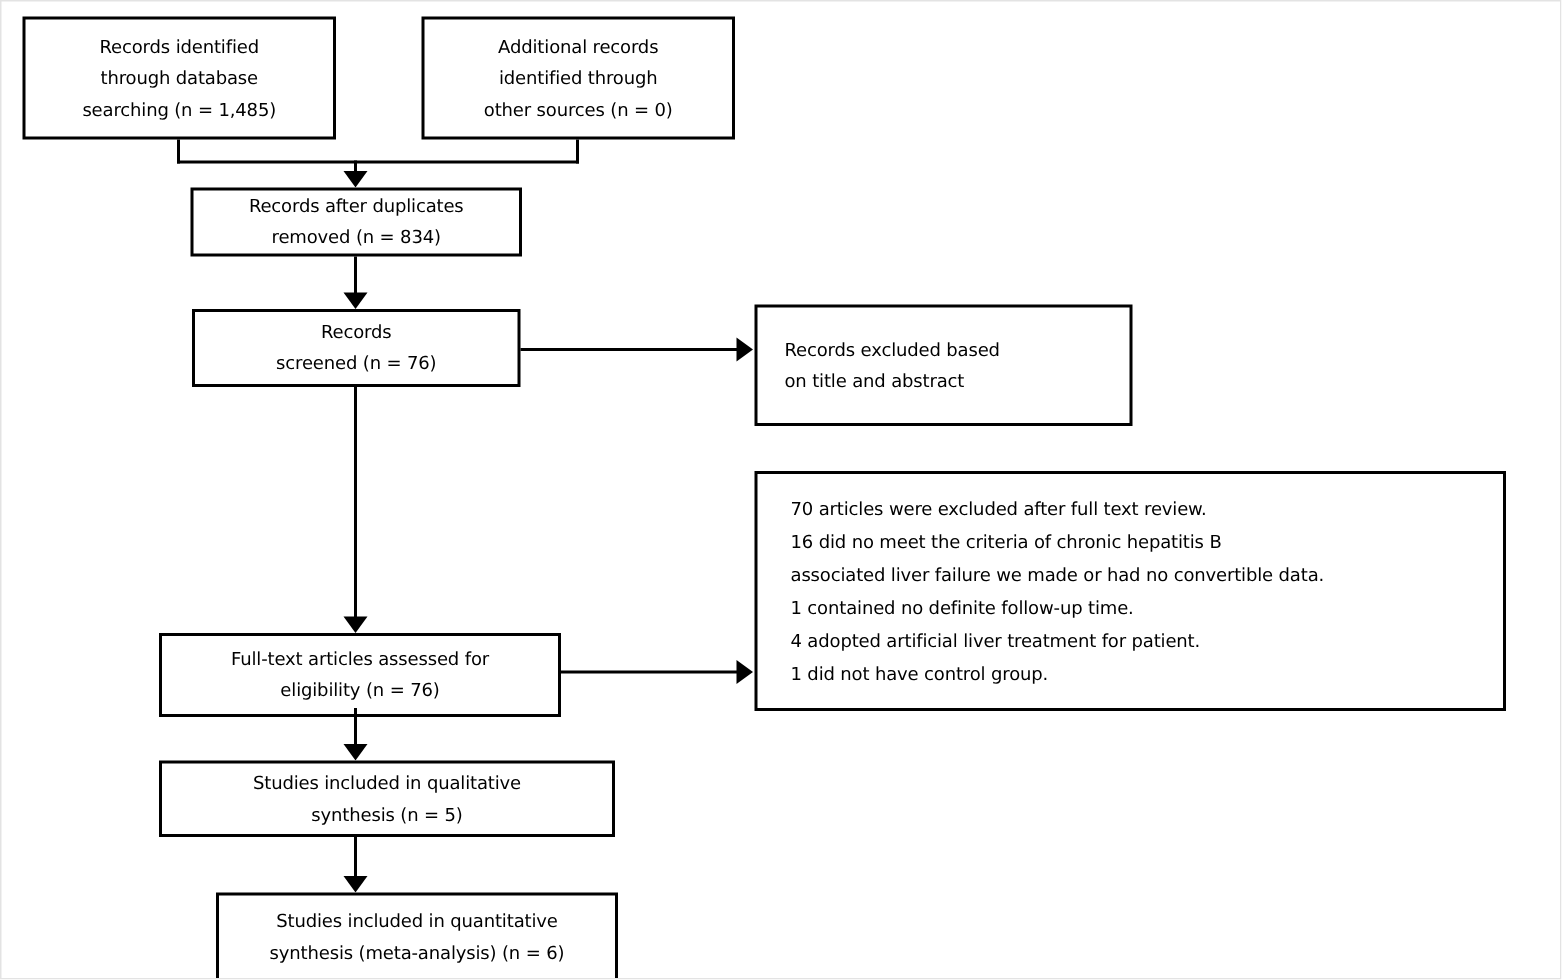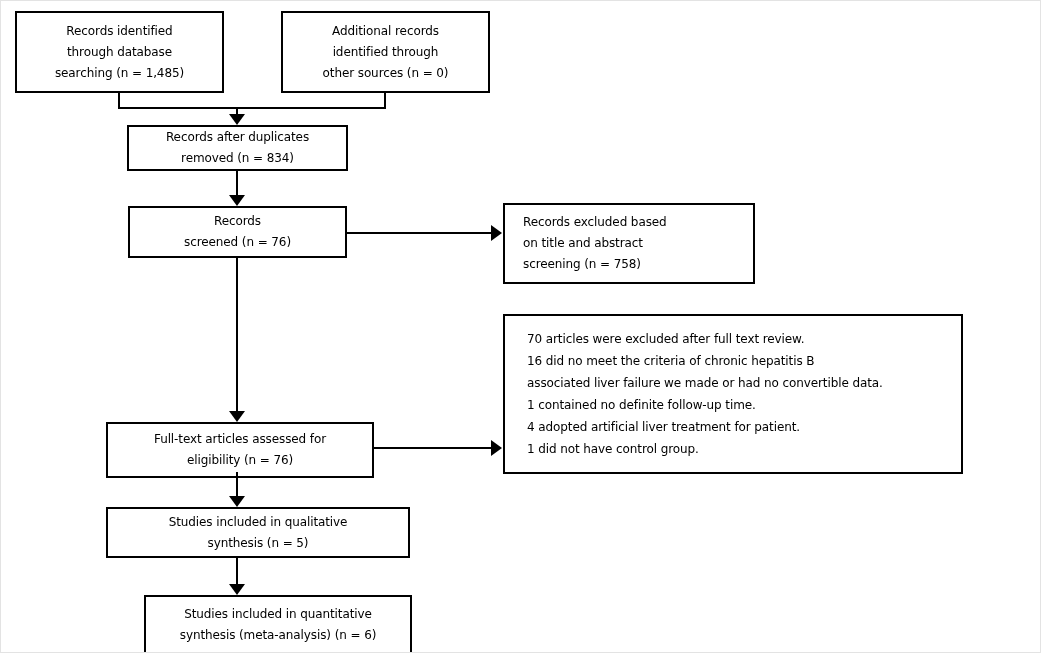--- a/index.html
+++ b/index.html
@@ -67,21 +67,21 @@
     border-bottom: 8px solid transparent;
     border-left: 11px solid #000000;
   }
 
   
   #box-db-search   { left: 14px;  top: 10px;  width: 209px; height: 82px; }
   #box-other-src   { left: 280px; top: 10px;  width: 209px; height: 82px; }
   #box-dedup       { left: 126px; top: 124px; width: 221px; height: 46px; }
   #box-screened    { left: 127px; top: 205px; width: 219px; height: 52px; }
   #box-excluded-ta { left: 502px; top: 202px; width: 252px; height: 81px; padding-left: 18px; }
-  #box-excluded-ft { left: 502px; top: 313px; width: 460px; height: 160px; padding-left: 22px; justify-content: center; }
+  #box-excluded-ft { left: 502px; top: 313px; width: 501px; height: 160px; padding-left: 22px; justify-content: center; }
   #box-fulltext    { left: 105px; top: 421px; width: 268px; height: 56px; }
   #box-qualitative { left: 105px; top: 506px; width: 304px; height: 51px; }
   #box-quantitative{ left: 105px; top: 594px; width: 268px; height: 60px; margin-left: 38px; }
 
   #box-excluded-ft .line { line-height: 22px; }
 </style>
 </head>
 <body>
 
 <div id="page">
@@ -116,21 +116,20 @@
     <span class="line">Records</span>
     <span class="line">screened (n = 76)</span>
   </div>
 
   <div class="hline" style="left:346px; top:231px; width:146px;"></div>
   <div class="arrow-right" style="left:490px; top:224px;"></div>
 
   <div class="box left-align" id="box-excluded-ta">
     <span class="line">Records excluded based</span>
     <span class="line">on title and abstract</span>
-    <span class="line">screening (n = 758)</span>
   </div>
 
   <div class="box left-align" id="box-excluded-ft">
     <span class="line">70 articles were excluded after full text review.</span>
     <span class="line">16 did no meet the criteria of chronic hepatitis B</span>
     <span class="line">associated liver failure we made or had no convertible data.</span>
     <span class="line">1 contained no definite follow-up time.</span>
     <span class="line">4 adopted artificial liver treatment for patient.</span>
     <span class="line">1 did not have control group.</span>
   </div>

